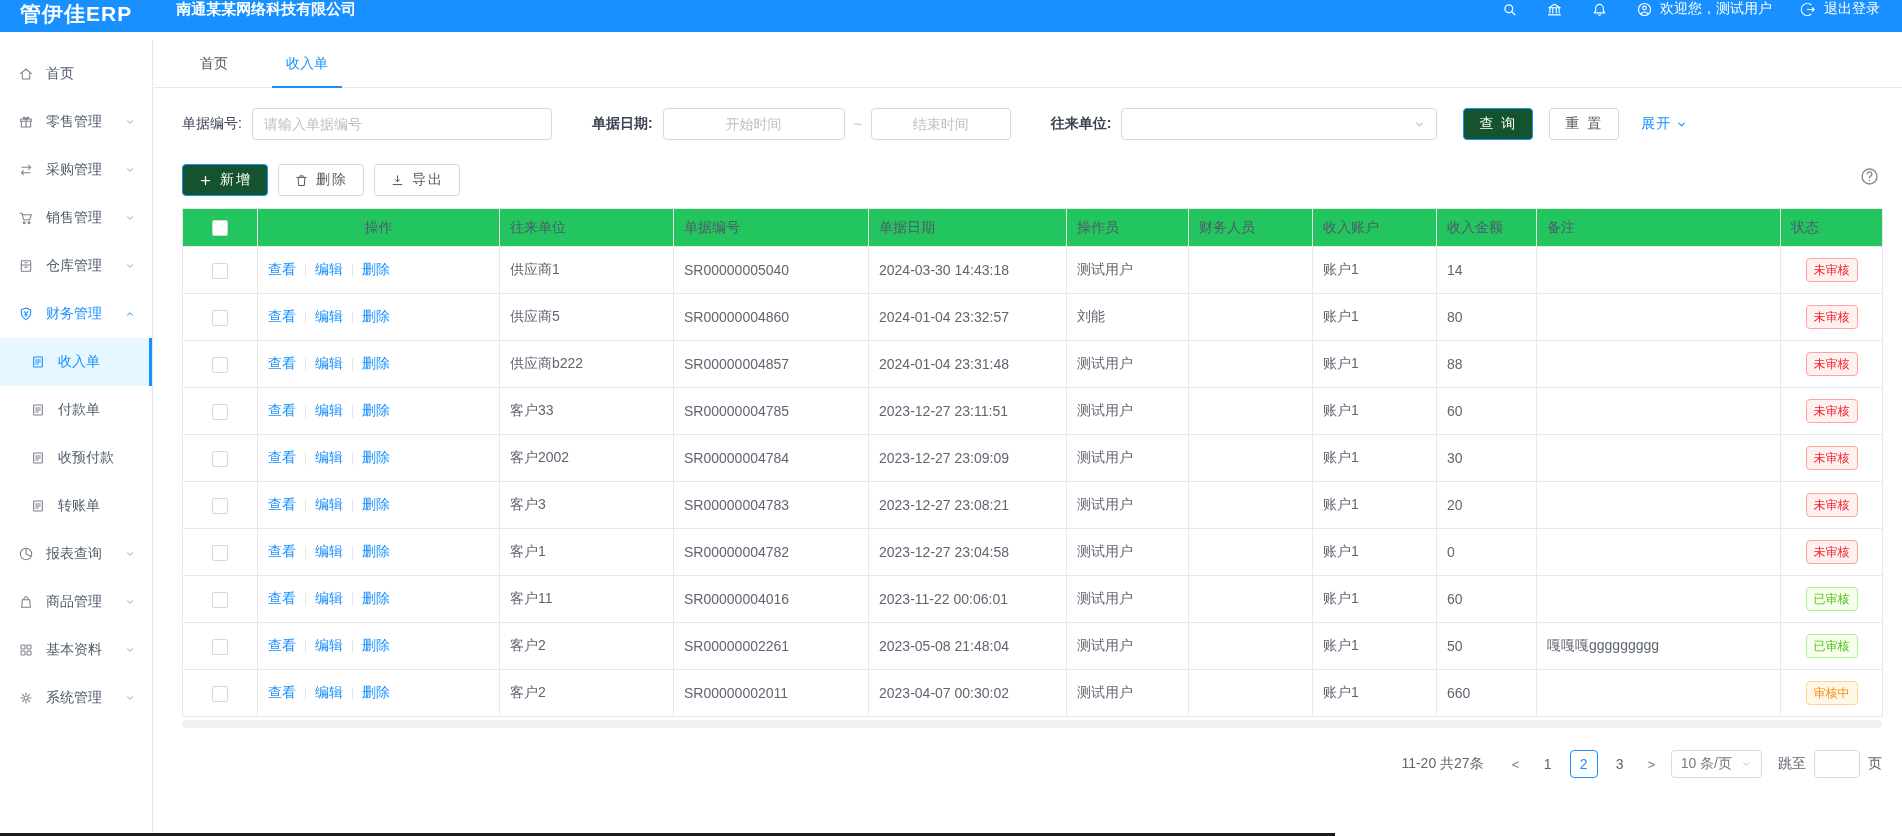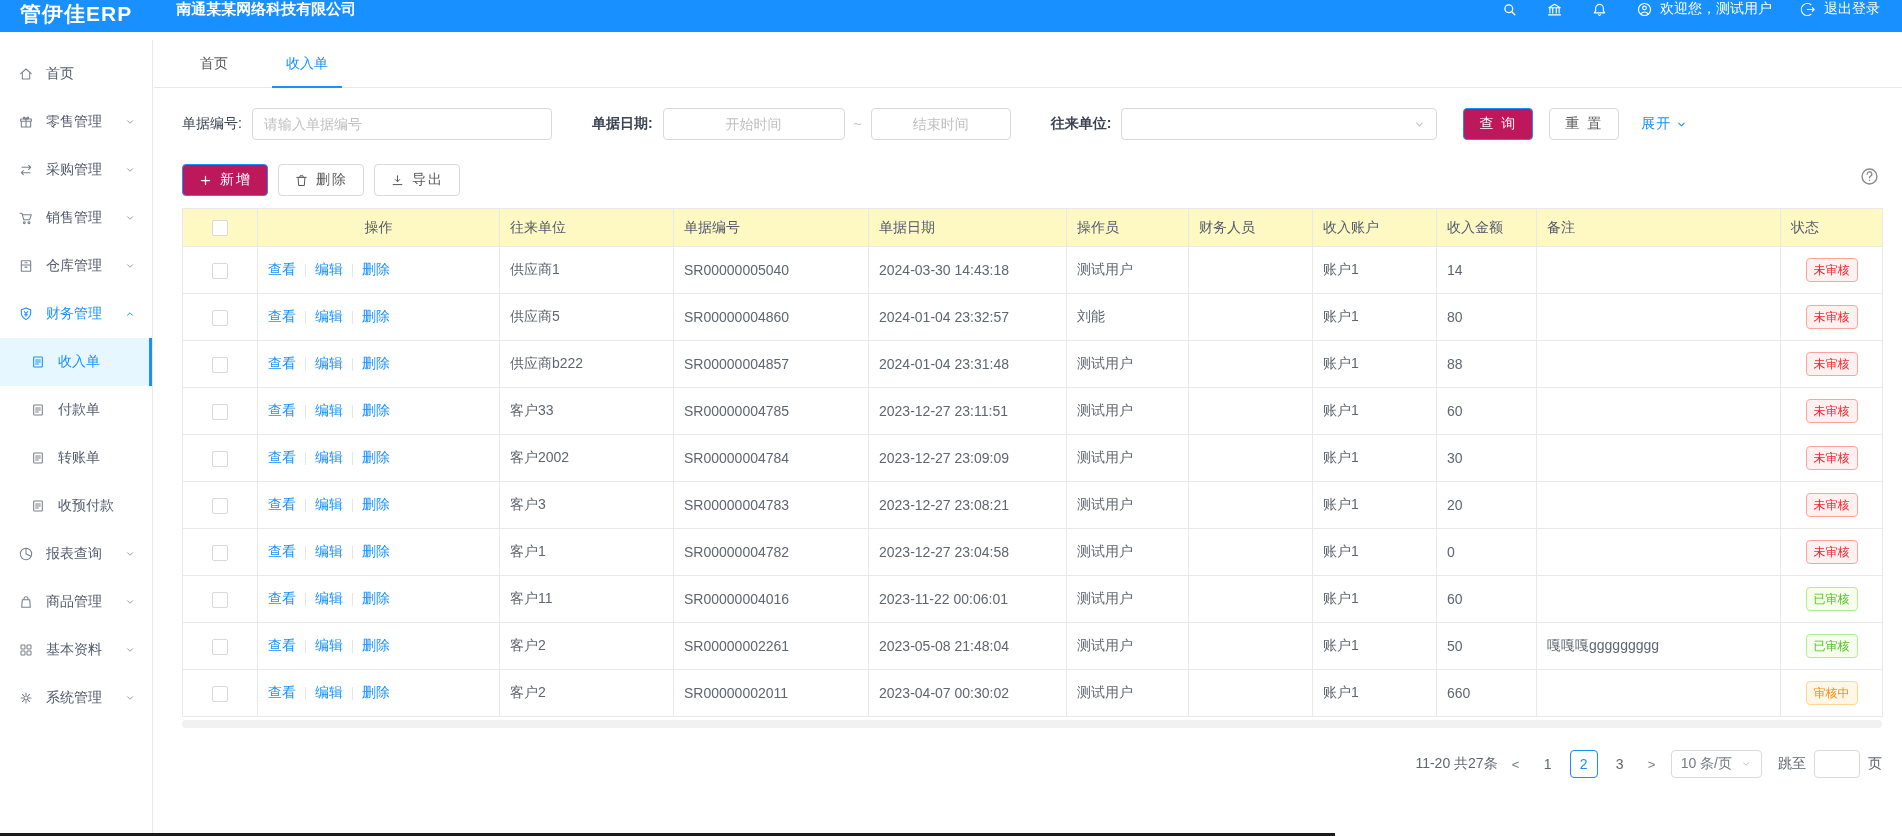--- a/index.html
+++ b/index.html
@@ -47,52 +47,52 @@
   .f-gap { margin-left:40px;font-weight:bold; }
   .txt-input { height:32px; border:1px solid #d9d9d9; border-radius:4px; padding:0 11px; font-size:14px; color:#595959; outline:none; font-family:inherit; }
   .txt-input::placeholder { color:#bfbfbf; }
   .bill-input { width:300px; margin-left:10px; }
   .date-input { width:182px; margin-left:10px; text-align:center; }
   .date-input2 { width:140px; margin-left:0; text-align:center; }
   .tilde { color:#bfbfbf; margin:0 9px; }
   .select { width:316px; height:32px; border:1px solid #d9d9d9; border-radius:4px; margin-left:10px; display:flex; align-items:center; justify-content:flex-end; padding:0 10px; cursor:pointer; }
   .select .chev { width:13px; height:13px; color:#bfbfbf; }
   .btn { height:32px; border-radius:4px; font-size:14px; display:inline-flex; align-items:center; justify-content:center; padding:0 15px; cursor:pointer; font-family:inherit; letter-spacing:2px; }
-  .btn-primary { background:#be185d; border:1px solid #1890ff; color:#fff; }
+  .btn-primary { background:#14532d; border:1px solid #1890ff; color:#fff; }
   .btn-default { background:#fff; border:1px solid #d9d9d9; color:#595959; }
   .search-btn { margin-left:26px; }
   .reset-btn { margin-left:16px; }
   .expand-link { margin-left:22px; color:#1890ff; display:flex; align-items:center; gap:4px; cursor:pointer; letter-spacing:1px; }
   .expand-link .chev { width:13px; height:13px; }
 
   
   .toolbar { margin-top:24px; display:flex; align-items:center; gap:10px; position:relative; letter-spacing:1px;}
   .btn .bic { width:15px; height:15px; margin-right:7px; }
   .help-icon { position:absolute; right:0; top:2px; width:21px; height:21px; color:#8c8c8c; cursor:pointer; }
 
   
   table { margin-top:12px; width:1700px; border-collapse:collapse; table-layout:fixed; }
   th, td { border:1px solid #e9e9e9; font-weight:normal; font-size:14px; }
-  th { background:#fef9c3; height:38px; color:#515a6e; text-align:left; padding:0 10px; }
+  th { background:#22c55e; height:38px; color:#515a6e; text-align:left; padding:0 10px; }
   td { height:47px; color:#5f6670; padding:0 10px; overflow:hidden; white-space:nowrap; }
   th.c-center, td.c-center { text-align:center; }
   .checkbox { width:16px; height:16px; border:1px solid #d9d9d9; border-radius:2px; background:#fff; display:inline-block; vertical-align:middle; cursor:pointer; }
   .ops { display:flex; align-items:center; justify-content:flex-start; }
   .op-link { color:#1890ff; cursor:pointer; }
   .op-sep { width:1px; height:13px; background:#e3e6ea; margin:0 9px; }
   .badge { display:inline-block; font-size:12px; line-height:1; padding:5px 7px; border-radius:4px; border:1px solid; }
   .badge-rejected { color:#f5222d; background:#fff1f0; border-color:#ffa39e; }
   .badge-approved { color:#52c41a; background:#f6ffed; border-color:#b7eb8f; }
   .badge-pending  { color:#fa8c16; background:#fff7e6; border-color:#ffd591; }
 
   .hscroll { width:1700px; height:8px; background:#f1f1f1; border-radius:4px; margin-top:3px; }
 
   
   .pagination { margin-top:22px; width:1700px; display:flex; justify-content:flex-end; align-items:center; color:#5f6670; }
-  .pg-total { margin-right:4px; }
+  .pg-total { margin-right:18px; }
   .pg-arrow { width:28px; height:28px; display:flex; align-items:center; justify-content:center; color:#737b83; cursor:pointer; font-size:13px; }
   .page-num { min-width:28px; height:28px; display:flex; align-items:center; justify-content:center; margin:0 4px; border-radius:4px; cursor:pointer; }
   .page-num.current { border:1px solid #1890ff; color:#1890ff; }
   .pg-size { height:28px; border:1px solid #d9d9d9; border-radius:4px; display:flex; align-items:center; gap:8px; padding:0 9px; margin:0 10px 0 5px; cursor:pointer; color:#737b83; }
   .pg-size .chev { width:12px; height:12px; color:#bfbfbf; }
   .pg-jump-label { margin:0 8px 0 6px; }
   .pg-input { width:46px; height:28px; border:1px solid #d9d9d9; border-radius:4px; }
   .pg-suffix { margin-left:8px; }
 
   .bottom-line { position:absolute; left:0; bottom:0; width:1335px; height:3px; background:#1b1b1b; }
@@ -281,27 +281,27 @@
     <div class="side-sub">
     <svg class="ic">
         <use href="#i-doc"></use>
       </svg>
     <span class="lbl">付款单</span>
   </div>
     <div class="side-sub">
     <svg class="ic">
         <use href="#i-doc"></use>
       </svg>
+    <span class="lbl">收预付款</span>
+  </div>
+    <div class="side-sub">
+    <svg class="ic">
+        <use href="#i-doc"></use>
+      </svg>
     <span class="lbl">转账单</span>
-  </div>
-    <div class="side-sub">
-    <svg class="ic">
-        <use href="#i-doc"></use>
-      </svg>
-    <span class="lbl">收预付款</span>
   </div>
     <div class="side-item">
     <svg class="ic">
         <use href="#i-pie"></use>
       </svg>
     <span class="lbl">报表查询</span>
     <svg class="ic chev">
         <use href="#i-chev-down"></use>
       </svg>
   </div>

